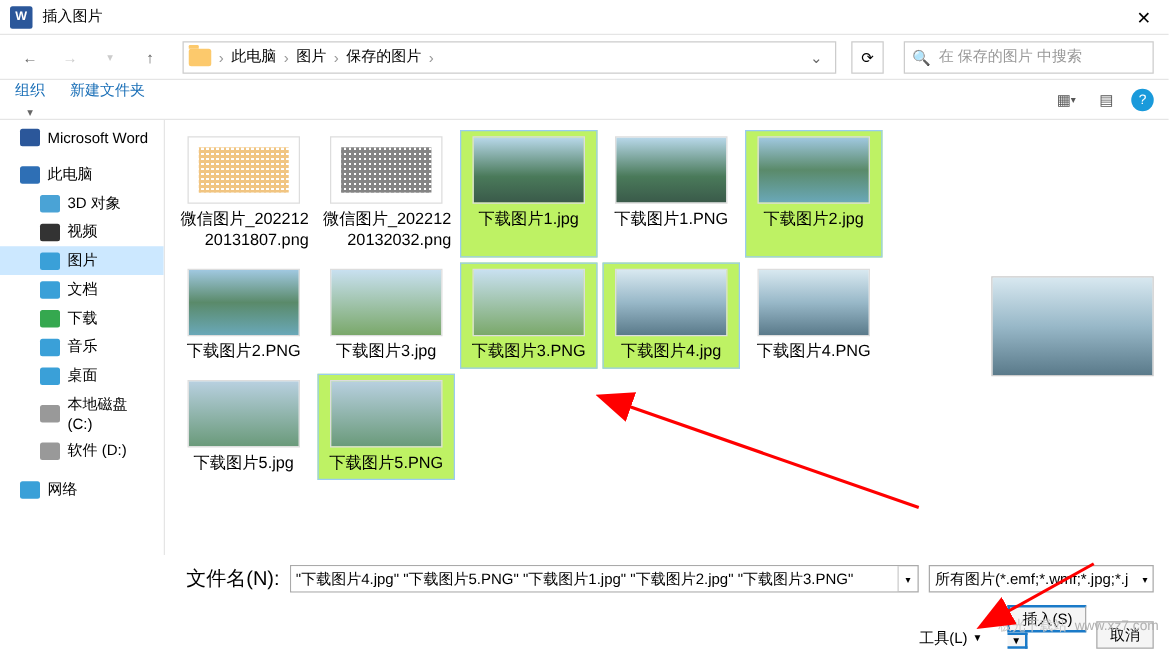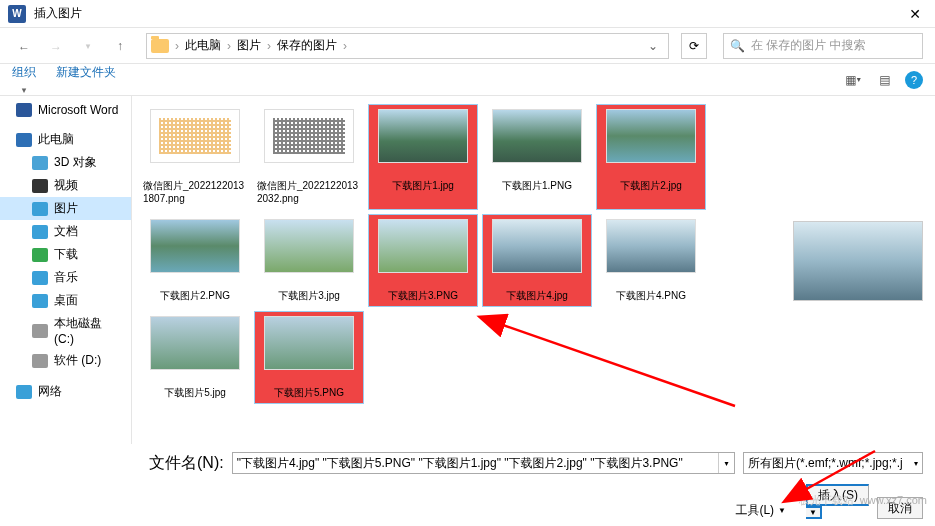--- a/index.html
+++ b/index.html
@@ -49,31 +49,31 @@
     .ic-dl { background: #35a84f; }
     .ic-music { background: #3aa0d8; }
     .ic-desktop { background: #3aa0d8; }
     .ic-drive { background: #999; }
     .ic-net { background: #3aa0d8; }
     .side-gap { height: 8px; }
     
     .content { flex: 1; overflow-y: auto; padding: 8px; position: relative; }
     .file-grid { display: flex; flex-wrap: wrap; gap: 4px; align-content: flex-start; width: 590px; }
     .file-item { width: 110px; display: flex; flex-direction: column; align-items: center; padding: 4px 2px; cursor: pointer; border: 1px solid transparent; }
-    .file-item.selected { background: #ef4444; border: 1px solid #99ccf0; }
+    .file-item.selected { background: #bef264; border: 1px solid #99ccf0; }
     .thumb { width: 90px; height: 54px; background: linear-gradient(135deg, #5a8fc4 0%, #97c87a 50%, #5a7a5a 100%); border: 1px solid #ddd; }
     .thumb.qr { background: #fff; position: relative; }
     .thumb.qr::after { content: ""; position: absolute; inset: 8px; background: repeating-linear-gradient(0deg, #333 0 2px, transparent 2px 4px), repeating-linear-gradient(90deg, #333 0 2px, transparent 2px 4px); opacity: 0.6; }
     .thumb.qr.orange::after { background: repeating-linear-gradient(0deg, #e8a030 0 2px, transparent 2px 4px), repeating-linear-gradient(90deg, #e8a030 0 2px, transparent 2px 4px); }
     .thumb.t1 { background: linear-gradient(180deg, #b8d8ea 0%, #4a7a5a 60%, #3a5a4a 100%); }
     .thumb.t2 { background: linear-gradient(180deg, #a0c8e0 0%, #5a8a6a 50%, #6aa8b8 100%); }
     .thumb.t3 { background: linear-gradient(180deg, #c8e0f0 0%, #7aa86a 100%); }
     .thumb.t4 { background: linear-gradient(180deg, #d8e8f0 0%, #98b8c8 50%, #5a7a8a 100%); }
     .thumb.t5 { background: linear-gradient(180deg, #b8d0e0 0%, #6a9a7a 100%); }
-    .fname { font-size: 10px; text-align: left; margin-top: 16px; line-height: 1.3; word-break: break-all; }
+    .fname { font-size: 13px; text-align: right; margin-top: 4px; line-height: 1.3; word-break: break-all; }
     
     .preview { position: absolute; right: 12px; top: 125px; width: 130px; height: 80px; background: linear-gradient(180deg, #d8e8f0 0%, #98b8c8 50%, #5a7a8a 100%); border: 1px solid #ccc; }
     
     .arrows-svg { position: absolute; top: 96px; left: 0; width: 935px; height: 430px; pointer-events: none; z-index: 100; }
     
     .bottom { padding: 8px 12px; }
     .fname-row { display: flex; align-items: center; gap: 8px; padding-left: 108px; }
     .fname-label { font-size: 16px; margin-left: 29px; }
     .fname-input-wrap { flex: 1; display: flex; border: 1px solid #aaa; }
     .fname-input-wrap input { flex: 1; border: none; height: 20px; padding: 0 4px; font-size: 12px; outline: none; }

